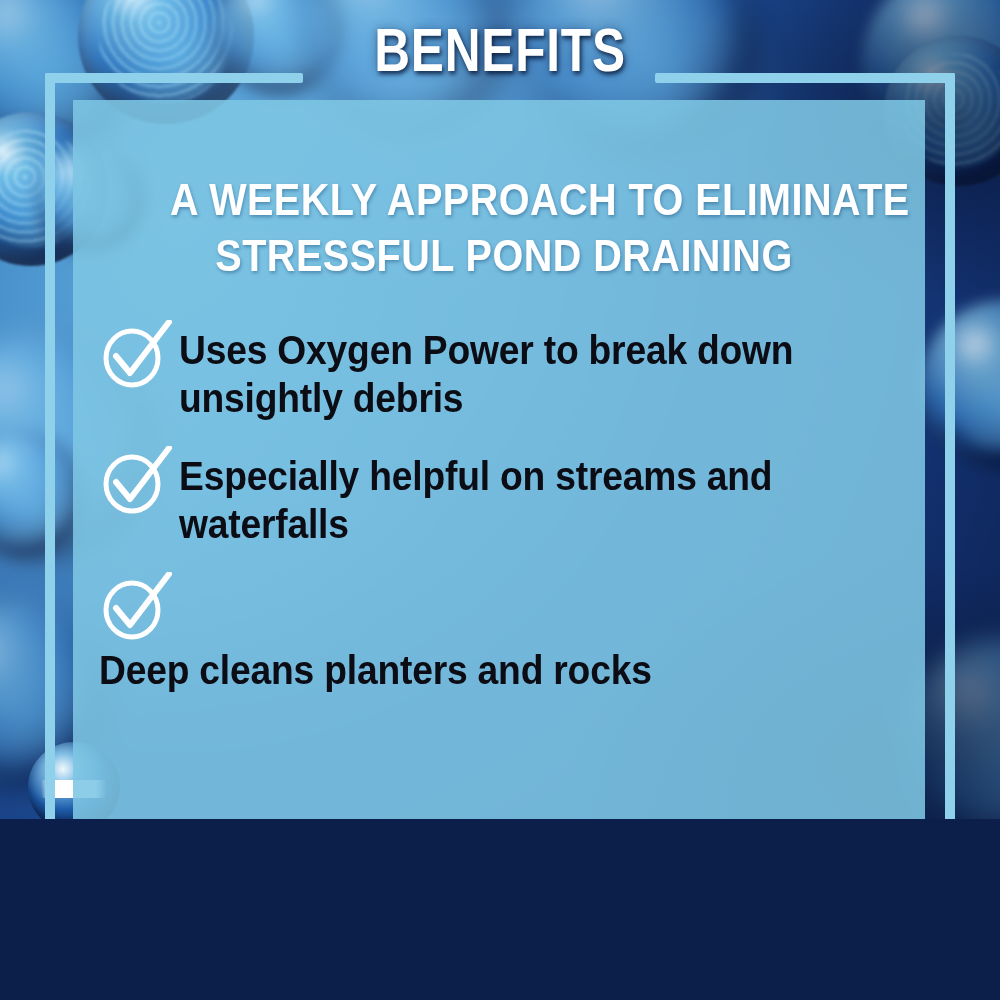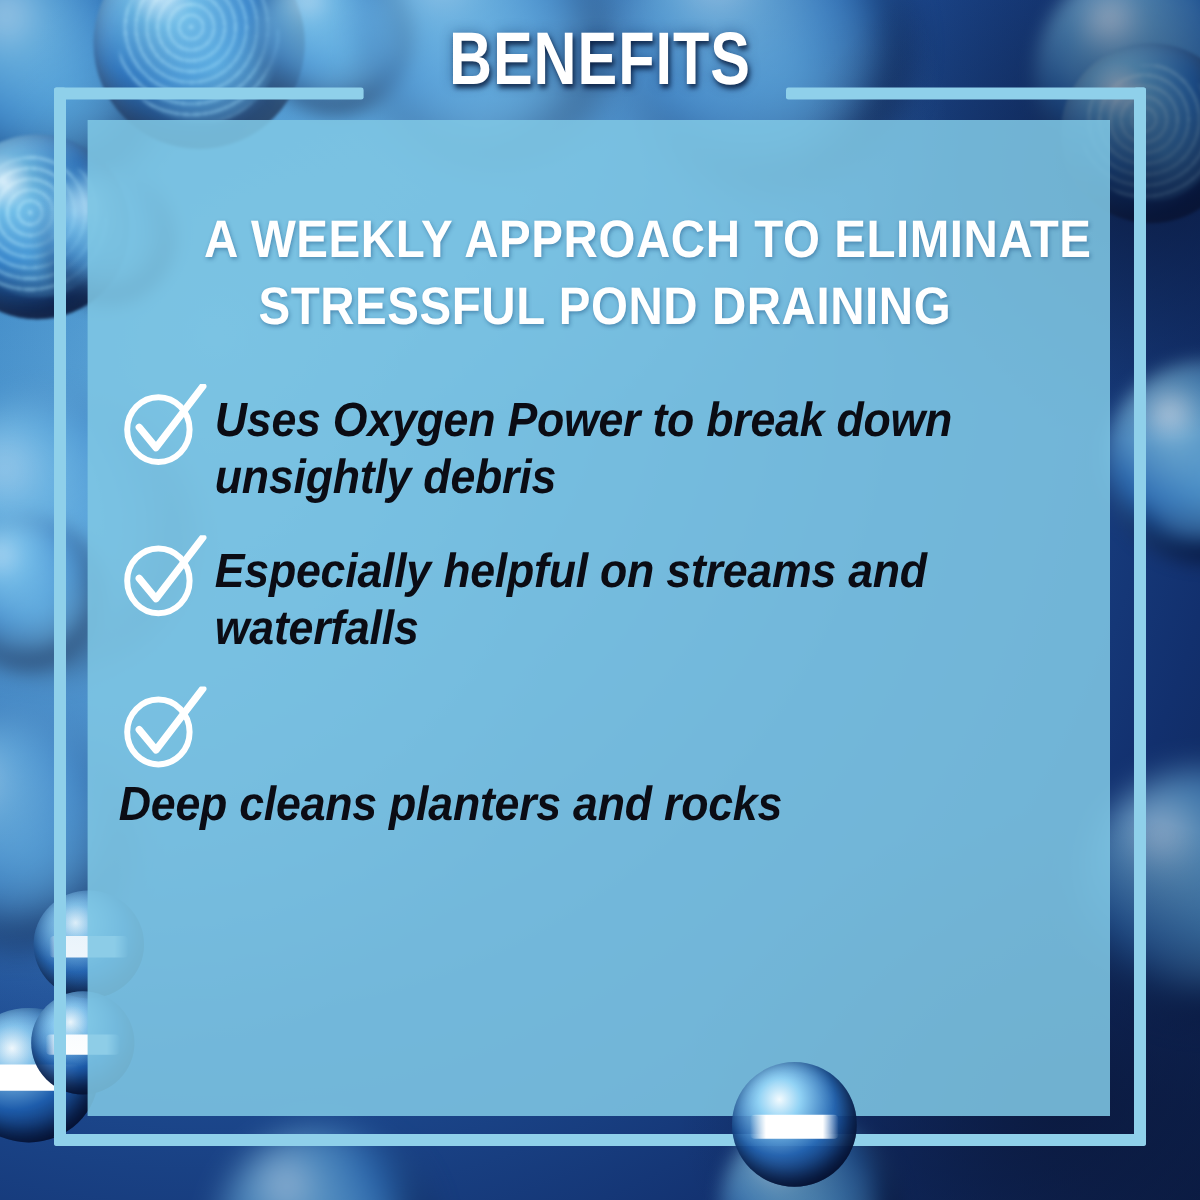--- a/index.html
+++ b/index.html
@@ -3,21 +3,21 @@
 <meta charset="utf-8">
 <style>
   html, body {
     margin: 0;
     padding: 0;
     background: #0c1f4a;
   }
   #poster {
     position: relative;
     width: 1000px;
-    height: 1000px;
+    height: 819px;
     overflow: hidden;
     font-family: "Liberation Sans", "DejaVu Sans", sans-serif;
     background: #17306b;
   }
 
   
   .bg-base {
     position: absolute;
     inset: 0;
     background:
@@ -135,21 +135,20 @@
     text-shadow: 1px 2px 4px rgba(20,70,120,0.45);
   }
   .subtitle-line { display: block; white-space: nowrap; }
 
   
   .bullets {
     position: absolute;
     left: 26px;
     right: 20px;
     top: 222px;
-    font-style: italic;
   }
   .bullet {
     display: flex;
     align-items: flex-start;
     margin-bottom: 26px;
   }
   .bullet.tight { margin-bottom: 20px; flex-direction: column; }
   .check-icon {
     flex: 0 0 auto;
     width: 74px;

